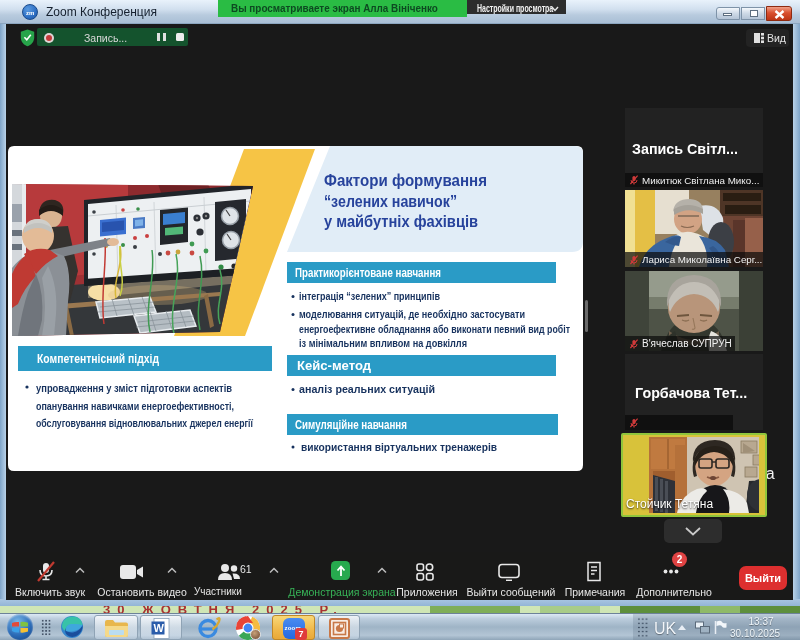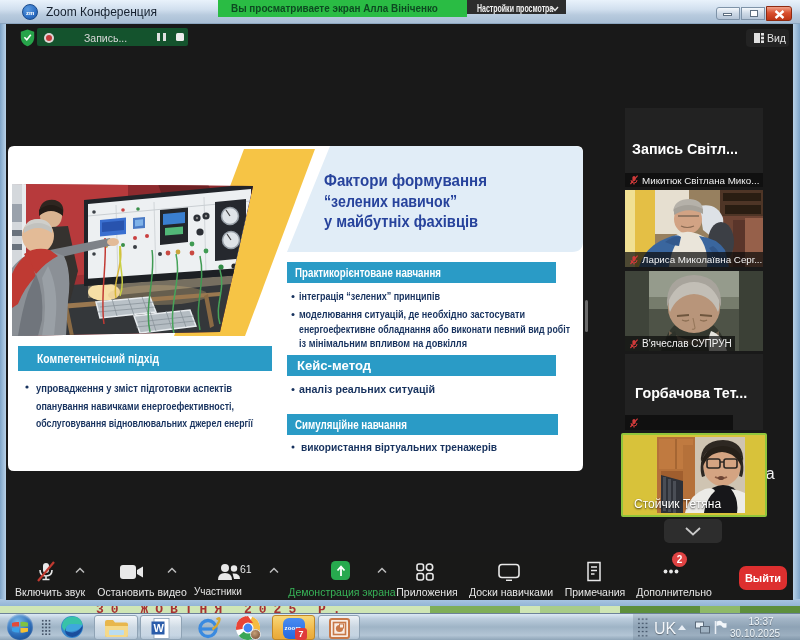--- a/index.html
+++ b/index.html
@@ -338,21 +338,21 @@
         <rect x="3.4" y="1" width="3.2" height="5" rx="1.6" fill="#cf3a3a"></rect>
         <path d="M2 5 Q2 8 5 8 Q8 8 8 5 M5 8 L5 9.6" stroke="#cf3a3a" stroke-width="1" fill="none"></path>
         <line x1="1.4" y1="9" x2="8.6" y2="0.6" stroke="#cf3a3a" stroke-width="1.2"></line>
       </svg>
     <div class="abs" style="left:17px;top:2px;font-size:16px;color:#f2f2f2;white-space:nowrap;margin-top:48px;">Горбачова Тетяна</div>
   </div>
 </div>
 
 <div class="abs" style="left:621px;top:433px;width:146px;height:84px;background:#8fc53c;border-radius:2px;">
 <div class="abs" style="left:2px;top:2px;width:142px;height:80px;background:#d8c23a;"></div>
-<div class="abs" style="left:8px;top:4px;width:116px;height:76px;overflow:hidden;padding-left:28px;">
+<div class="abs" style="left:0;top:4px;width:138px;height:76px;overflow:hidden;padding-left:28px;">
   <svg width="138" height="76" viewBox="0 0 138 76">
     <rect width="138" height="76" fill="#cfc4b2"></rect>
 
     <g fill="#b8a890" stroke="#8a7a62" stroke-width="0.8">
       <rect x="92" y="4" width="16" height="12"></rect>
           <rect x="112" y="2" width="14" height="11"></rect>
       <rect x="104" y="18" width="12" height="10"></rect>
           <rect x="120" y="16" width="14" height="12"></rect>
       <rect x="96" y="30" width="12" height="10"></rect>
           <rect x="118" y="32" width="12" height="10"></rect>
@@ -453,41 +453,41 @@
     <circle cx="14.5" cy="5.2" r="3.2"></circle>
     <rect x="2" y="11.5" width="6.5" height="6.5" rx="2"></rect>
     <rect x="11.5" y="11.5" width="6.5" height="6.5" rx="2"></rect>
   </svg>
   <div class="abs" style="left:375px;top:34px;width:92px;text-align:center;font-size:10.5px;">Приложения</div>
 
   <svg class="abs" style="left:491px;top:11px;" width="24" height="18" viewBox="0 0 24 18" fill="none" stroke="#e8e8e8" stroke-width="1.6">
     <rect x="2" y="1.5" width="20" height="13" rx="3"></rect>
     <path d="M9 17.5 L15 17.5" stroke-width="1.8"></path>
   </svg>
-  <div class="abs" style="left:449px;top:34px;width:112px;text-align:center;font-size:10.5px;">Доски навичками</div>
+  <div class="abs" style="left:449px;top:34px;width:112px;text-align:center;font-size:10.5px;">Выйти сообщений</div>
 
   <svg class="abs" style="left:579px;top:9px;" width="18" height="21" viewBox="0 0 18 21" fill="none" stroke="#e8e8e8" stroke-width="1.5">
     <path d="M3 1.5 L15 1.5 L15 19.5 L3 19.5 Z"></path>
     <path d="M6 6 L12 6 M6 9.5 L12 9.5 M6 13 L9.5 13"></path>
   </svg>
   <div class="abs" style="left:545px;top:34px;width:88px;text-align:center;font-size:10.5px;">Примечания</div>
 
   <svg class="abs" style="left:657px;top:17px;" width="16" height="5" viewBox="0 0 16 5">
       <circle cx="2.5" cy="2.5" r="1.9" fill="#e8e8e8"></circle>
       <circle cx="8" cy="2.5" r="1.9" fill="#e8e8e8"></circle>
       <circle cx="13.5" cy="2.5" r="1.9" fill="#e8e8e8"></circle>
     </svg>
   <div class="abs" style="left:666px;top:0px;width:15px;height:15px;background:#e04343;border-radius:50%;color:#fff;font-size:10px;font-weight:bold;text-align:center;line-height:15px;">2</div>
   <div class="abs" style="left:617px;top:34px;width:102px;text-align:center;font-size:10.5px;">Дополнительно</div>
 
   <div class="abs" style="left:733px;top:14px;width:48px;height:24px;background:#dd2f2f;border-radius:7px;color:#fff;font-size:11px;font-weight:bold;text-align:center;line-height:24px;">Выйти</div>
 </div>
 
 <div class="abs" style="left:0;top:606px;width:800px;height:7px;background:#cfe6b5;overflow:hidden;">
-  <div class="abs" style="left:96px;top:-4px;width:330px;height:11px;color:#a83232;font-size:13px;font-weight:bold;letter-spacing:7px;overflow:hidden;font-family:Liberation Mono, monospace;">30 ЖОВТНЯ 2025 Р.</div>
+  <div class="abs" style="left:103px;top:-4px;width:330px;height:11px;color:#a83232;font-size:13px;font-weight:bold;letter-spacing:7px;overflow:hidden;">30 ЖОВТНЯ 2025 Р.</div>
   <div class="abs" style="left:430px;top:0;width:90px;height:7px;background:#7fae58;"></div>
   <div class="abs" style="left:540px;top:0;width:60px;height:7px;background:#a8cc88;"></div>
   <div class="abs" style="left:620px;top:0;width:180px;height:7px;background:#5d8f3c;"></div>
   <div class="abs" style="left:700px;top:0;width:40px;height:7px;background:#8fba68;"></div>
 </div>
 
 <div class="abs" style="left:0;top:613px;width:800px;height:27px;background:linear-gradient(180deg,#dce9f5 0%,#bccddd 18%,#9fb4c6 50%,#b3c5d5 82%,#8fa5b8 100%);border-top:1px solid #6d8299;">
 
   <div class="abs" style="left:7px;top:0px;width:26px;height:26px;border-radius:50%;background:radial-gradient(circle at 40% 30%,#7cb8e8,#2b6cb8 55%,#123f7e);box-shadow:inset 0 1px 2px rgba(255,255,255,0.6);">
     <svg class="abs" style="left:5px;top:6px;" width="16" height="14" viewBox="0 0 16 14">

